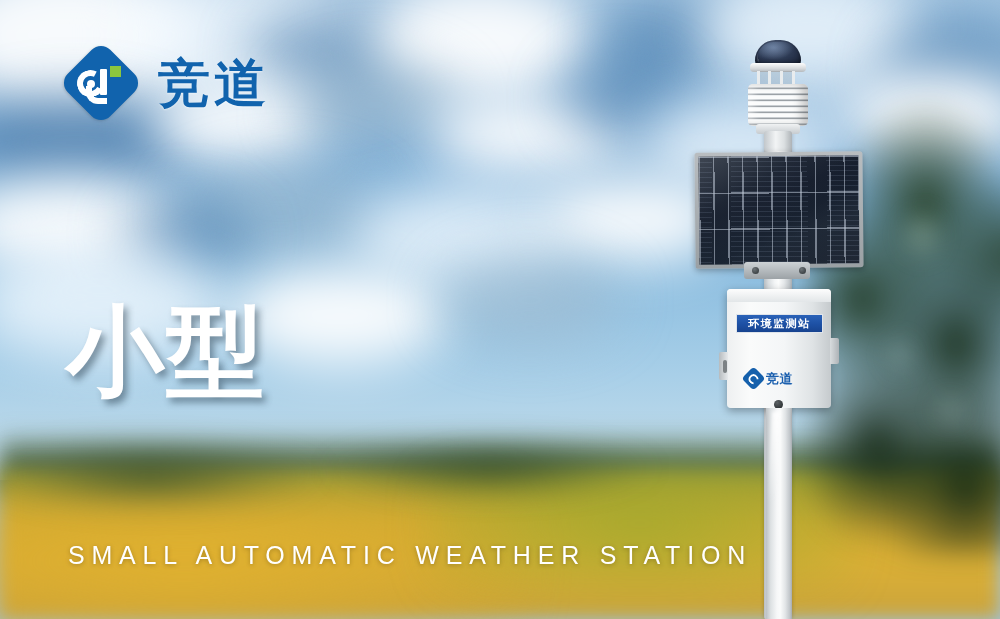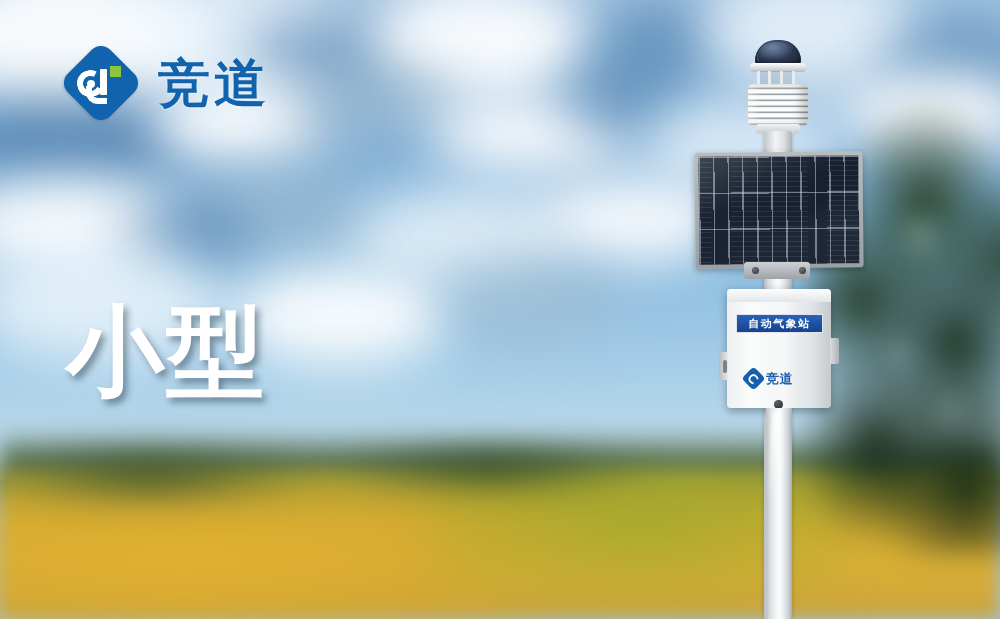--- a/index.html
+++ b/index.html
@@ -545,21 +545,21 @@
   <div class="panel-bolt" style="left:752px; top:267px;"></div>
   <div class="panel-bolt" style="left:799px; top:267px;"></div>
 
   <div class="box"></div>
   <div class="box-top"></div>
   <div class="box-flange-l"></div>
   <div class="box-flange-r"></div>
   <div class="box-vent"></div>
 
   <div class="box-banner">
-    <span class="box-banner-text">自动气象站</span>
+    <span class="box-banner-text">环境监测站</span>
   </div>
 
   <div class="box-logo">
     <span class="box-logo-mark"></span>
     <span class="box-logo-text">竞道</span>
   </div>
   <div class="box-screw"></div>
 
   <div class="pole-lower"></div>
   <div class="pole-sheen"></div>
@@ -573,14 +573,15 @@
       <div class="brand-jhook"></div>
       <div class="brand-sq"></div>
     </div>
     <div class="brand-name">竞道</div>
   </div>
 
   <div class="headline">
     <div class="headline-l1">小型</div>
   </div>
 
+  <div class="subtitle">SMALL AUTOMATIC WEATHER STATION</div>
 
 </div>
 
 </body></html>

